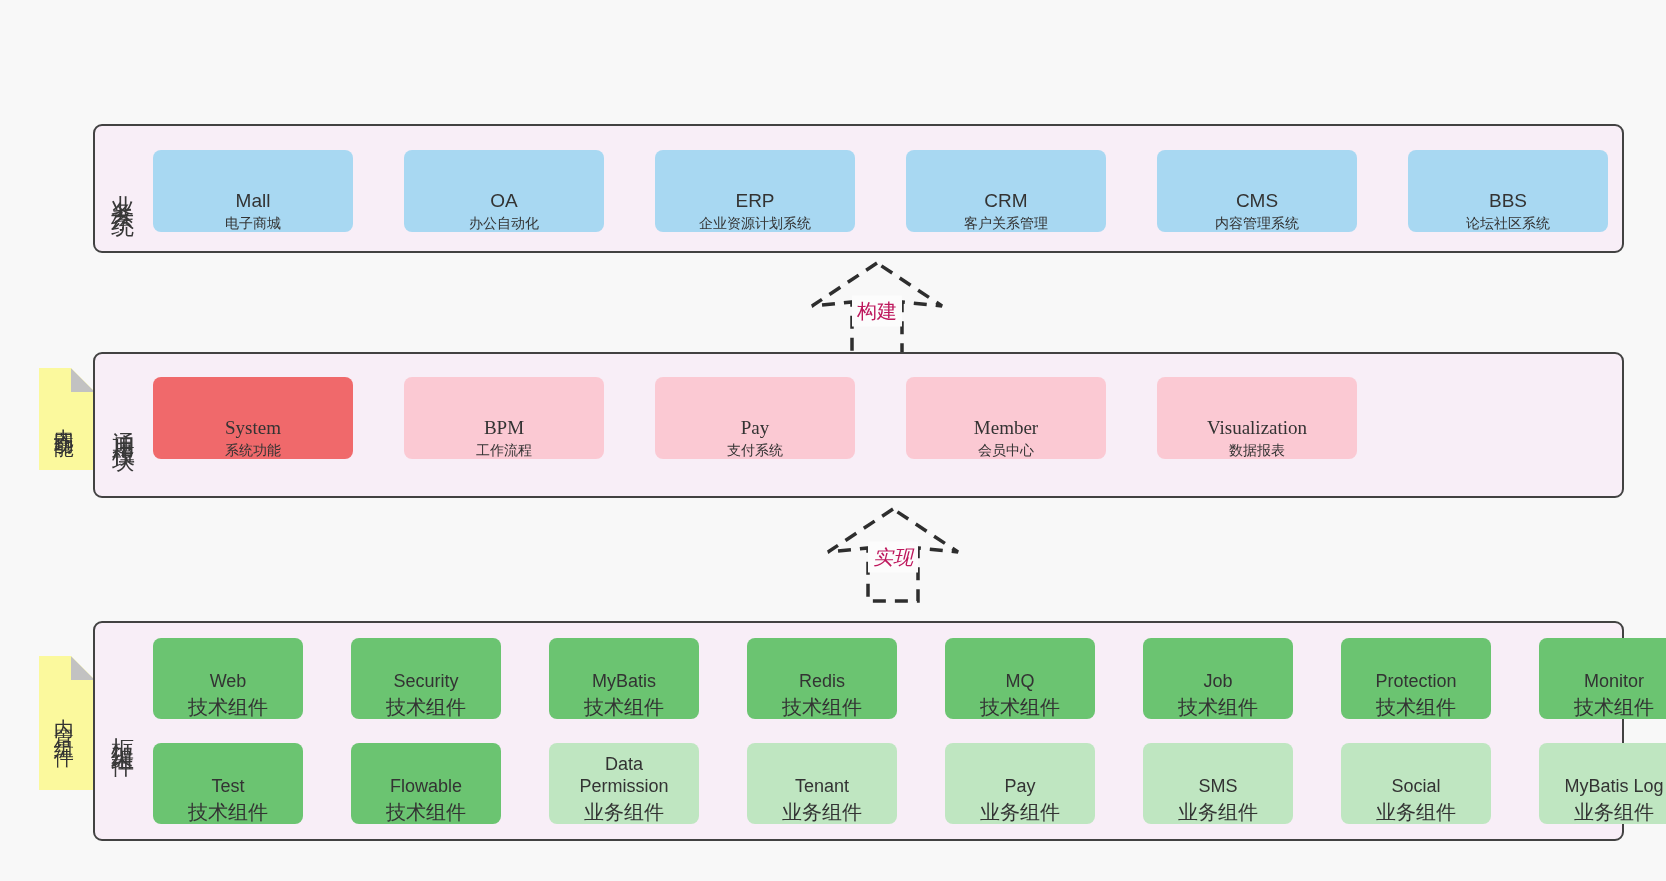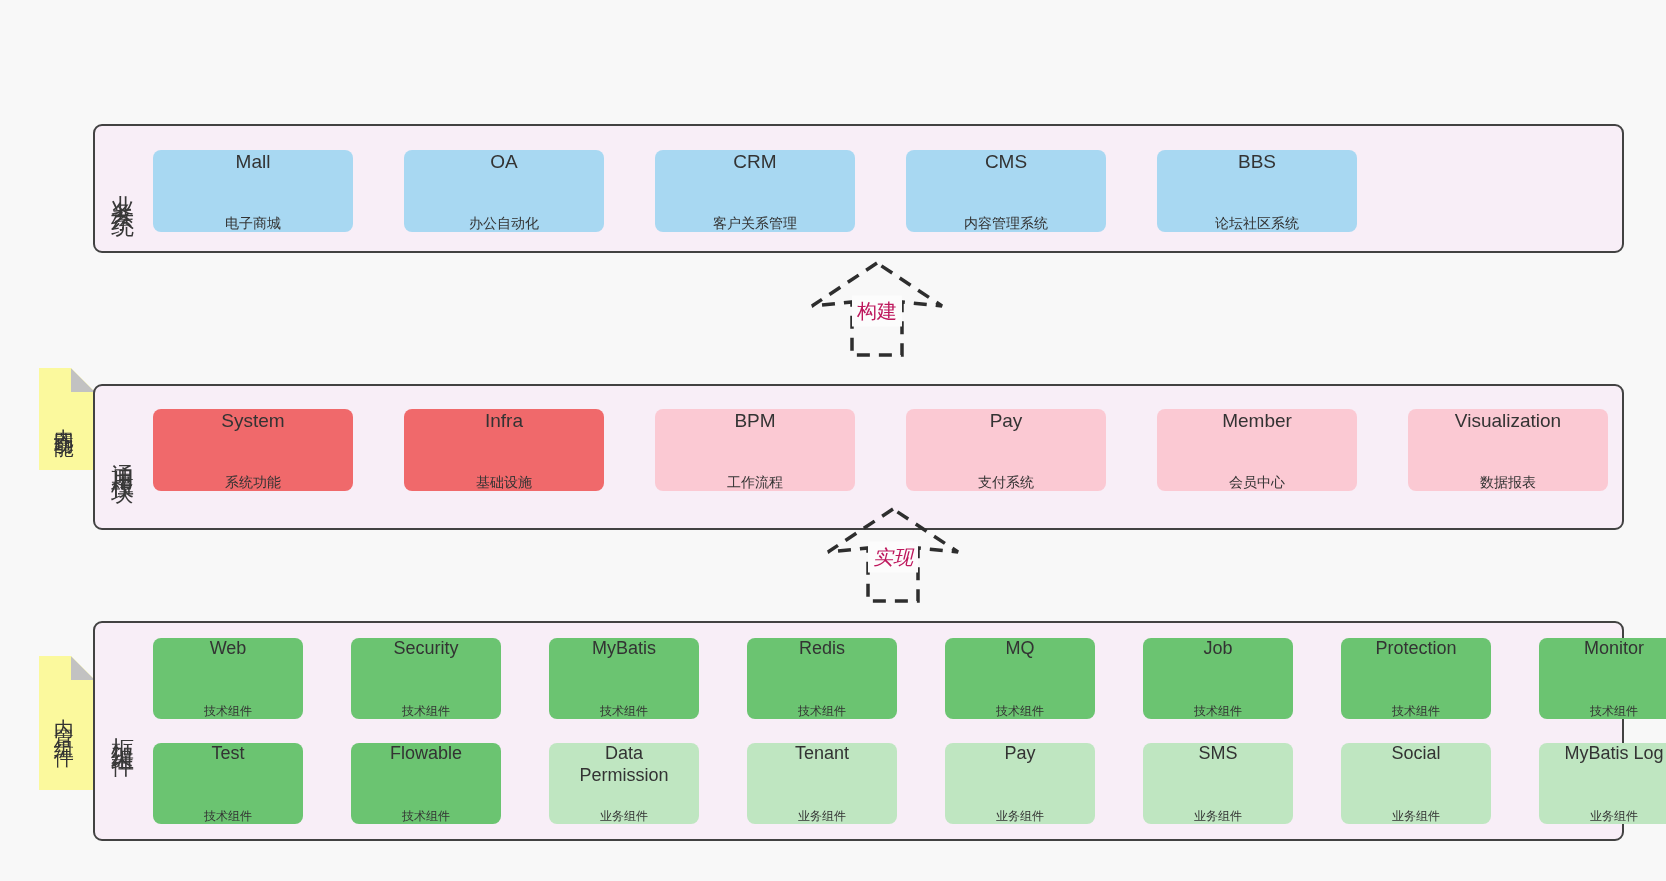--- a/index.html
+++ b/index.html
@@ -19,21 +19,21 @@
   .layer {
     position: absolute;
     left: 93px;
     width: 1531px;
     background: #f8eef7;
     border: 2px solid #424242;
     border-radius: 9px;
     box-sizing: border-box;
   }
   .layer-1 { top: 124px; height: 129px; }
-  .layer-2 { top: 384px; height: 146px; }
+  .layer-2 { top: 352px; height: 146px; font-family: Liberation Serif, serif; }
   .layer-3 { top: 621px; height: 220px; }
 
   .vlabel {
     position: absolute;
     left: 13px;
     top: 50%;
     transform: translateY(-50%);
     writing-mode: vertical-rl;
     font-size: 23px;
     letter-spacing: 6px;
@@ -52,31 +52,31 @@
   .layer-1 .row { top: 24px; }
   .layer-2 .row { top: 23px; }
   .layer-3 .row-a { top: 15px; }
   .layer-3 .row-b { top: 120px; }
 
   .box {
     border-radius: 8px;
     display: flex;
     flex-direction: column;
     align-items: center;
-    justify-content: space-between;
+    justify-content: flex-end;
     text-align: center;
     color: #333333;
     box-sizing: border-box;
   }
   .box-wide   { width: 200px; height: 82px; }
   .box-narrow { width: 150px; height: 81px; padding: 0 18px; }
   .box .en { font-size: 19px; line-height: 1.22; }
   .box .cn { font-size: 14px; line-height: 1.22; margin-top: 3px; }
   .box-narrow .en { font-size: 18px; }
-  .box-narrow .cn { font-size: 12px; margin-top: 2px; }
+  .box-narrow .cn { font-size: 20px; margin-top: 2px; }
 
   .v-blue       { background: #a8d8f2; }
   .v-red        { background: #f0696b; }
   .v-pink       { background: #fbc9d3; }
   .v-green      { background: #6bc471; }
   .v-lightgreen { background: #bfe6c1; }
 
   
   .note {
     position: absolute;
@@ -147,20 +147,24 @@
     <div class="row row-wide">
       <div class="box box-wide v-blue">
         <span class="en">Mall</span>
         <span class="cn">电子商城</span>
       </div>
       <div class="box box-wide v-blue">
         <span class="en">OA</span>
         <span class="cn">办公自动化</span>
       </div>
       <div class="box box-wide v-blue">
+        <span class="en">ERP</span>
+        <span class="cn">企业资源计划系统</span>
+      </div>
+      <div class="box box-wide v-blue">
         <span class="en">CRM</span>
         <span class="cn">客户关系管理</span>
       </div>
       <div class="box box-wide v-blue">
         <span class="en">CMS</span>
         <span class="cn">内容管理系统</span>
       </div>
       <div class="box box-wide v-blue">
         <span class="en">BBS</span>
         <span class="cn">论坛社区系统</span>
@@ -175,24 +179,20 @@
     <span class="arrow-label">构建</span>
   </div>
 
   <div class="layer layer-2">
     <span class="vlabel">通用模块</span>
     <div class="row row-wide">
       <div class="box box-wide v-red">
         <span class="en">System</span>
         <span class="cn">系统功能</span>
       </div>
-      <div class="box box-wide v-red">
-        <span class="en">Infra</span>
-        <span class="cn">基础设施</span>
-      </div>
       <div class="box box-wide v-pink">
         <span class="en">BPM</span>
         <span class="cn">工作流程</span>
       </div>
       <div class="box box-wide v-pink">
         <span class="en">Pay</span>
         <span class="cn">支付系统</span>
       </div>
       <div class="box box-wide v-pink">
         <span class="en">Member</span>

